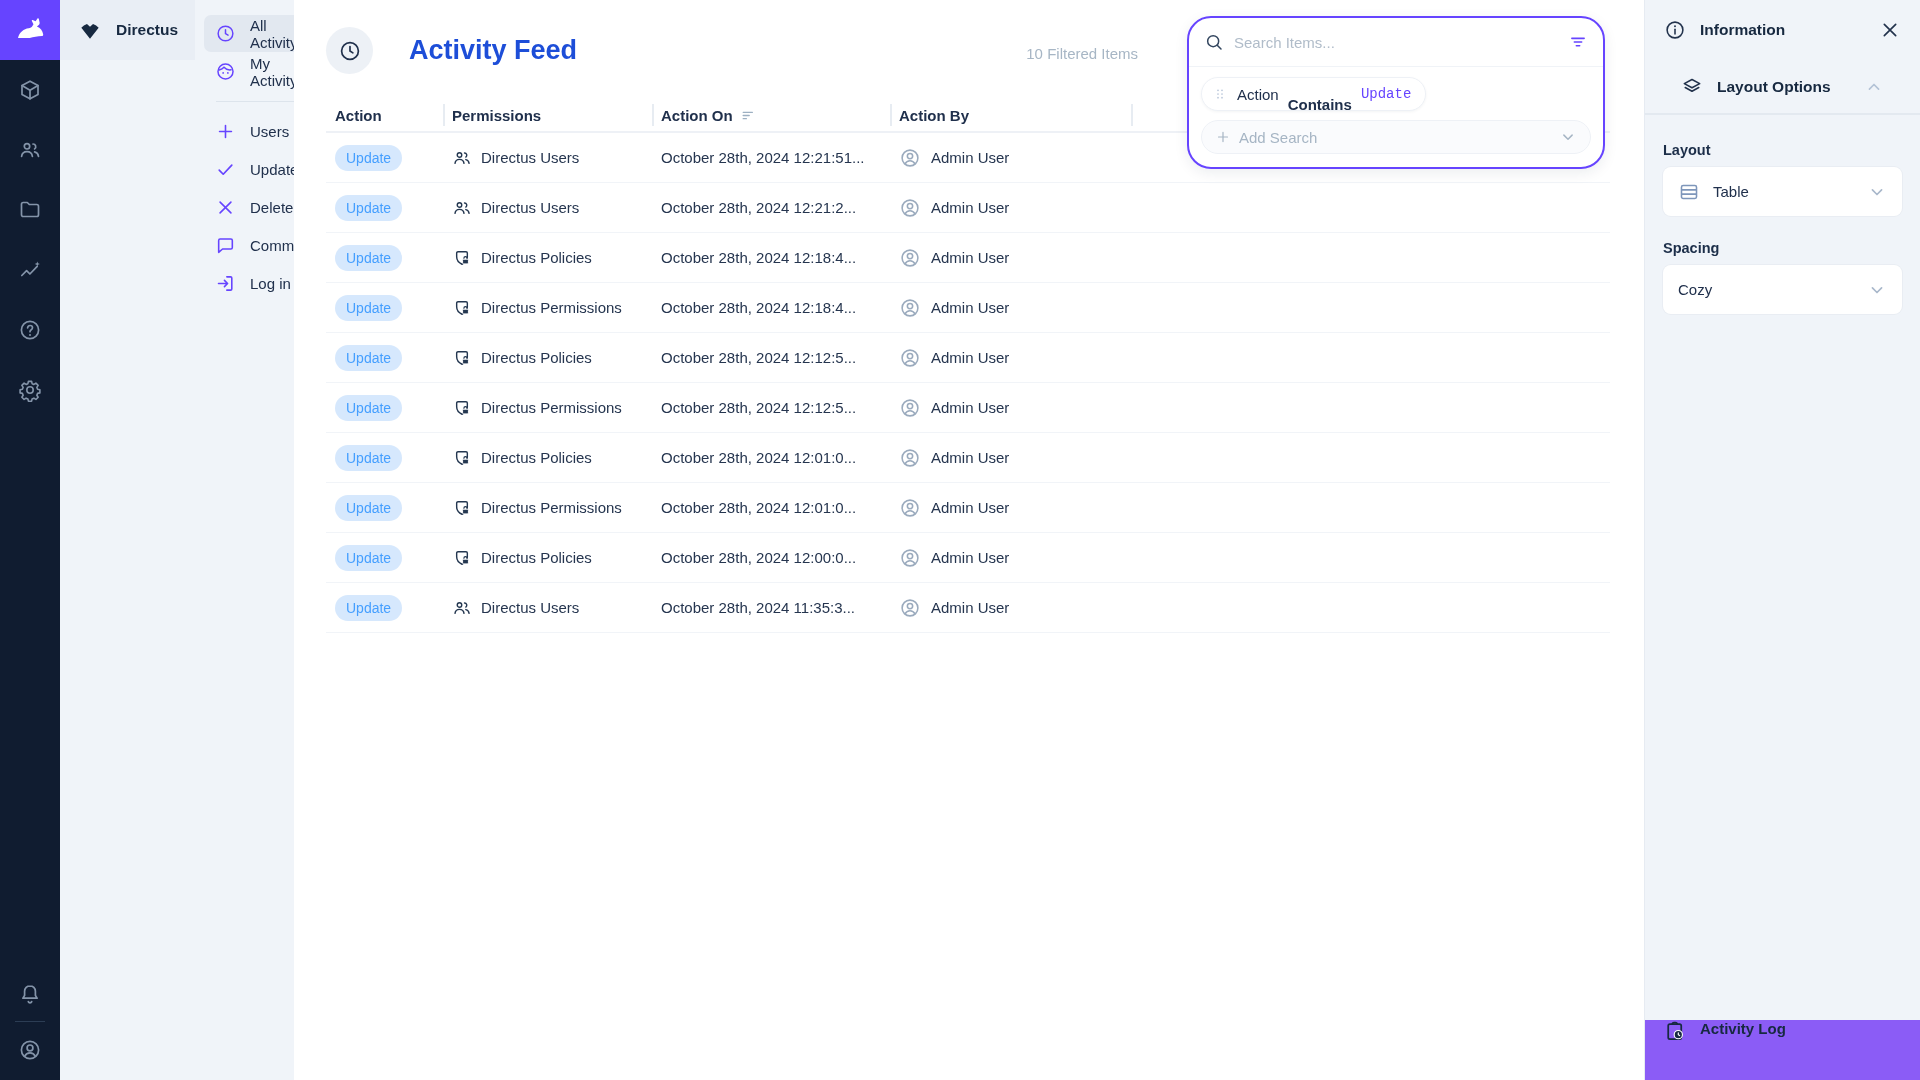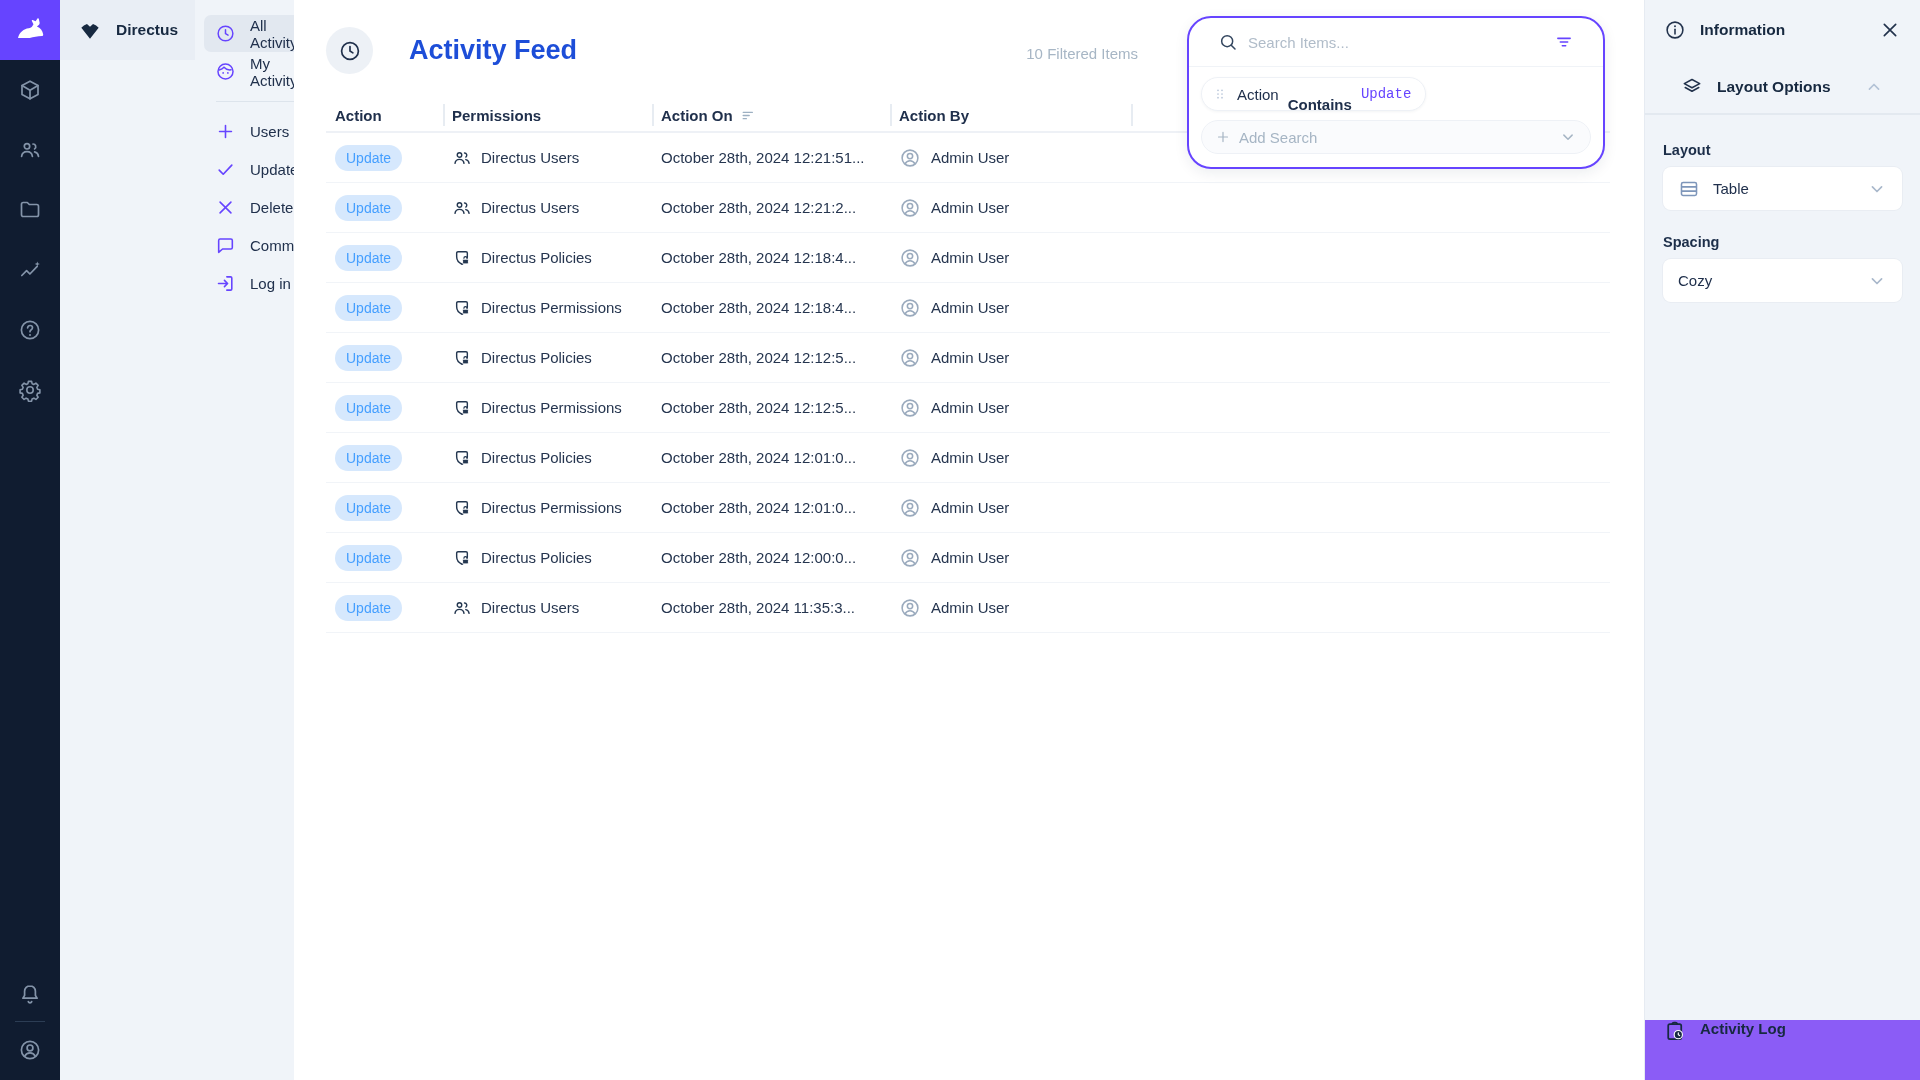--- a/index.html
+++ b/index.html
@@ -32,21 +32,21 @@
 
   
   .main { flex:1; min-width:0; background:#fff; position:relative; }
   .main-header { display:flex; align-items:center; padding:27px 0 26px 32px; height:100px; }
   .title-badge { width:47px; height:47px; border-radius:50%; background:#edf1f6; display:flex; align-items:center; justify-content:center; color:#20304c; }
   .page-title { font-size:27px; font-weight:700; margin-left:36px; color:#1d4ed8; }
   .filtered-count { position:absolute; top:45px; right:506px; font-size:15px; color:#a7b6c5; white-space:nowrap; }
 
   
   .search-panel { position:absolute; top:16px; right:39px; width:418px; background:#fff; border:2px solid #6644ff; border-radius:24px; z-index:10; box-shadow:0 4px 14px rgba(16,36,64,.08); overflow:hidden; }
-  .search-row { height:48px; display:flex; align-items:center; gap:10px; padding:0 29px; }
+  .search-row { height:48px; display:flex; align-items:center; gap:10px; padding:0 15px; }
   .search-row input { flex:1; border:none; outline:none; font-size:15px; font-family:"Liberation Sans",sans-serif; color:#172940; background:transparent; }
   .search-row input::placeholder { color:#b0bcc9; }
   .search-ic { color:#33465f; }
   .filter-toggle { color:#6644ff; cursor:pointer; }
   .filter-body { border-top:1px solid #f0f3f7; padding:10px 12px 13px; display:flex; flex-direction:column; gap:9px; }
   .filter-pill { height:34px; border-radius:17px; background:#fff; border:1px solid #eef1f6; box-shadow:0 1px 3px rgba(16,36,64,.05); display:inline-flex; align-items:center; gap:9px; padding:0 14px 0 10px; align-self:flex-start; cursor:pointer; }
   .filter-pill .fp-field { font-size:15px; color:#20304c; }
   .filter-pill .fp-op { font-size:15px; font-weight:700; color:#20304c;margin-top:20px; }
   .filter-pill .fp-val { font-size:14px; color:#6644ff; font-family:"Liberation Mono", monospace; }
   .drag-ic { color:#b9c6da; }
@@ -68,21 +68,21 @@
 
   
   .sidebar { width:276px; flex-shrink:0; background:#f0f4f9; border-left:1px solid #e6ebf2; display:flex; flex-direction:column; }
   .sb-header { height:60px; flex-shrink:0; display:flex; align-items:center; gap:14px; padding:0 19px; }
   .sb-header .sb-title { font-size:15.5px; font-weight:600; color:#172940; }
   .sb-close { margin-left:auto; color:#22324c; cursor:pointer; display:flex; }
   .sb-section-head { height:55px; flex-shrink:0; display:flex; align-items:center; gap:14px; padding:0 36px; font-size:15.5px; font-weight:600; color:#172940; border-bottom:2px solid #e3e9f0; cursor:pointer; }
   .sb-section-head .chev { margin-left:auto; color:#b3c2d6; }
   .sb-content { padding:27px 18px 0; }
   .field-label { font-size:14.5px; font-weight:700; color:#1c2e49; margin-bottom:9px; }
-  .select { height:43px; background:#fff; border-radius:8px; display:flex; align-items:center; gap:13px; padding:0 15px; font-size:15px; color:#20304c; margin-bottom:24px; cursor:pointer; box-shadow:0 0 0 1px rgba(16,36,64,.03); }
+  .select { height:49px; background:#fff; border-radius:8px; display:flex; align-items:center; gap:13px; padding:0 15px; font-size:15px; color:#20304c; margin-bottom:24px; cursor:pointer; box-shadow:0 0 0 1px rgba(16,36,64,.03); }
   .select .chev { margin-left:auto; color:#a9b8cb; }
   .select .sel-ic { color:#7e96ba; }
   .sb-footer { margin-top:auto; height:60px; flex-shrink:0; background:#8b5cf6; display:flex; gap:14px; padding:0 19px; font-size:15px; font-weight:600; color:#172940; cursor:pointer; }
 </style>
 </head>
 <body>
 
 <svg width="0" height="0" style="position:absolute" aria-hidden="true">
   <defs>
     <symbol id="i-rabbit" viewBox="0 0 24 24">

